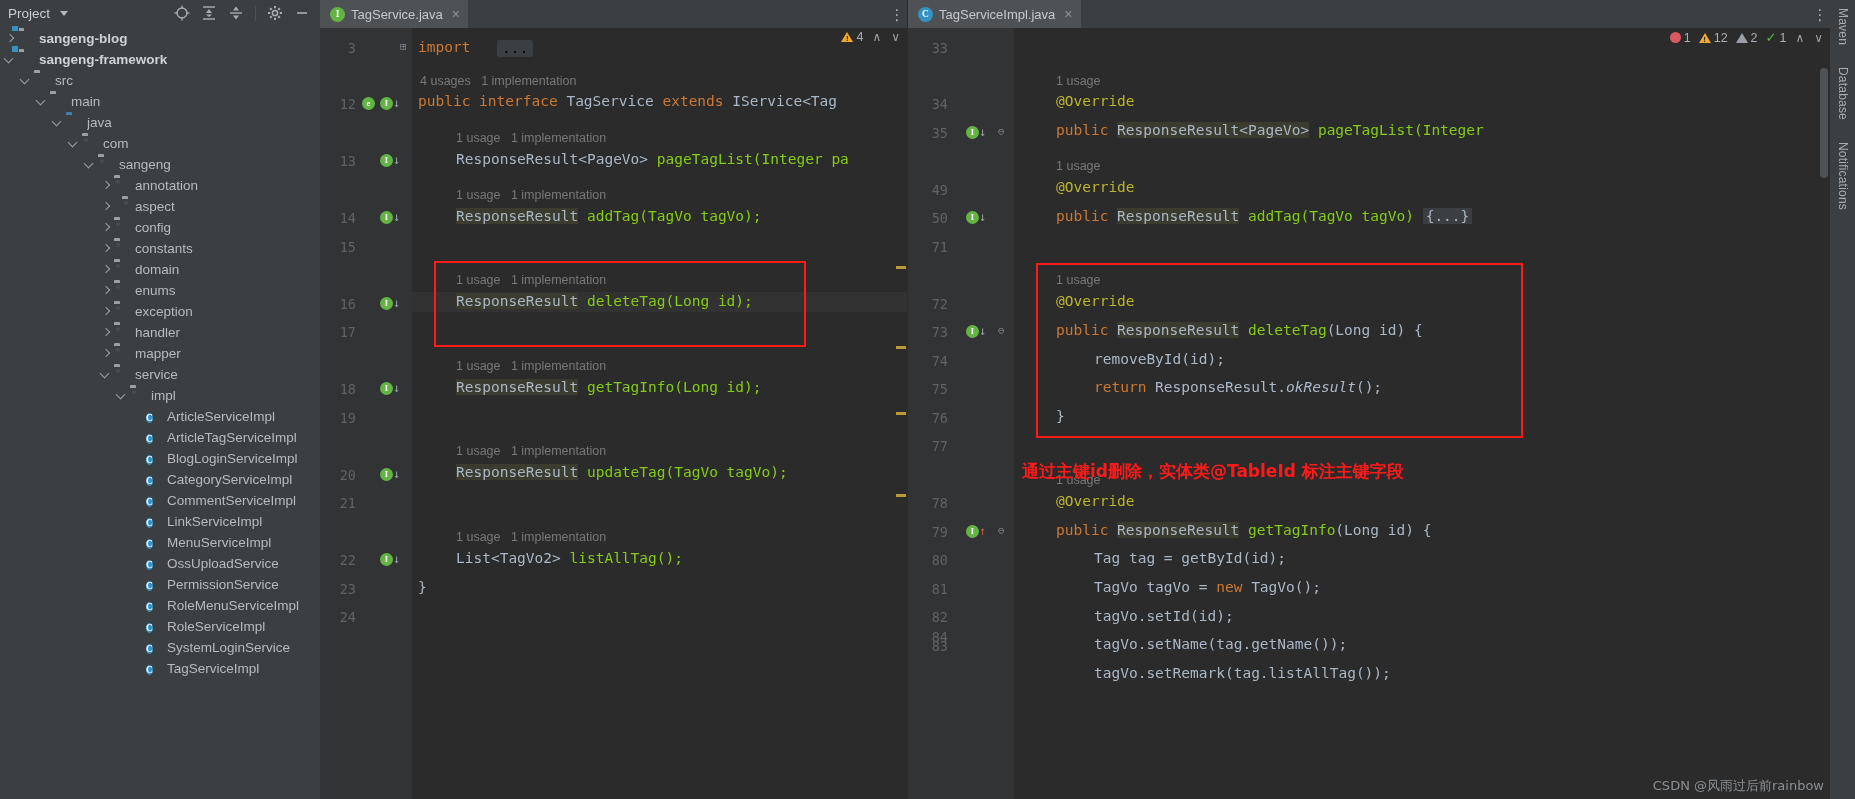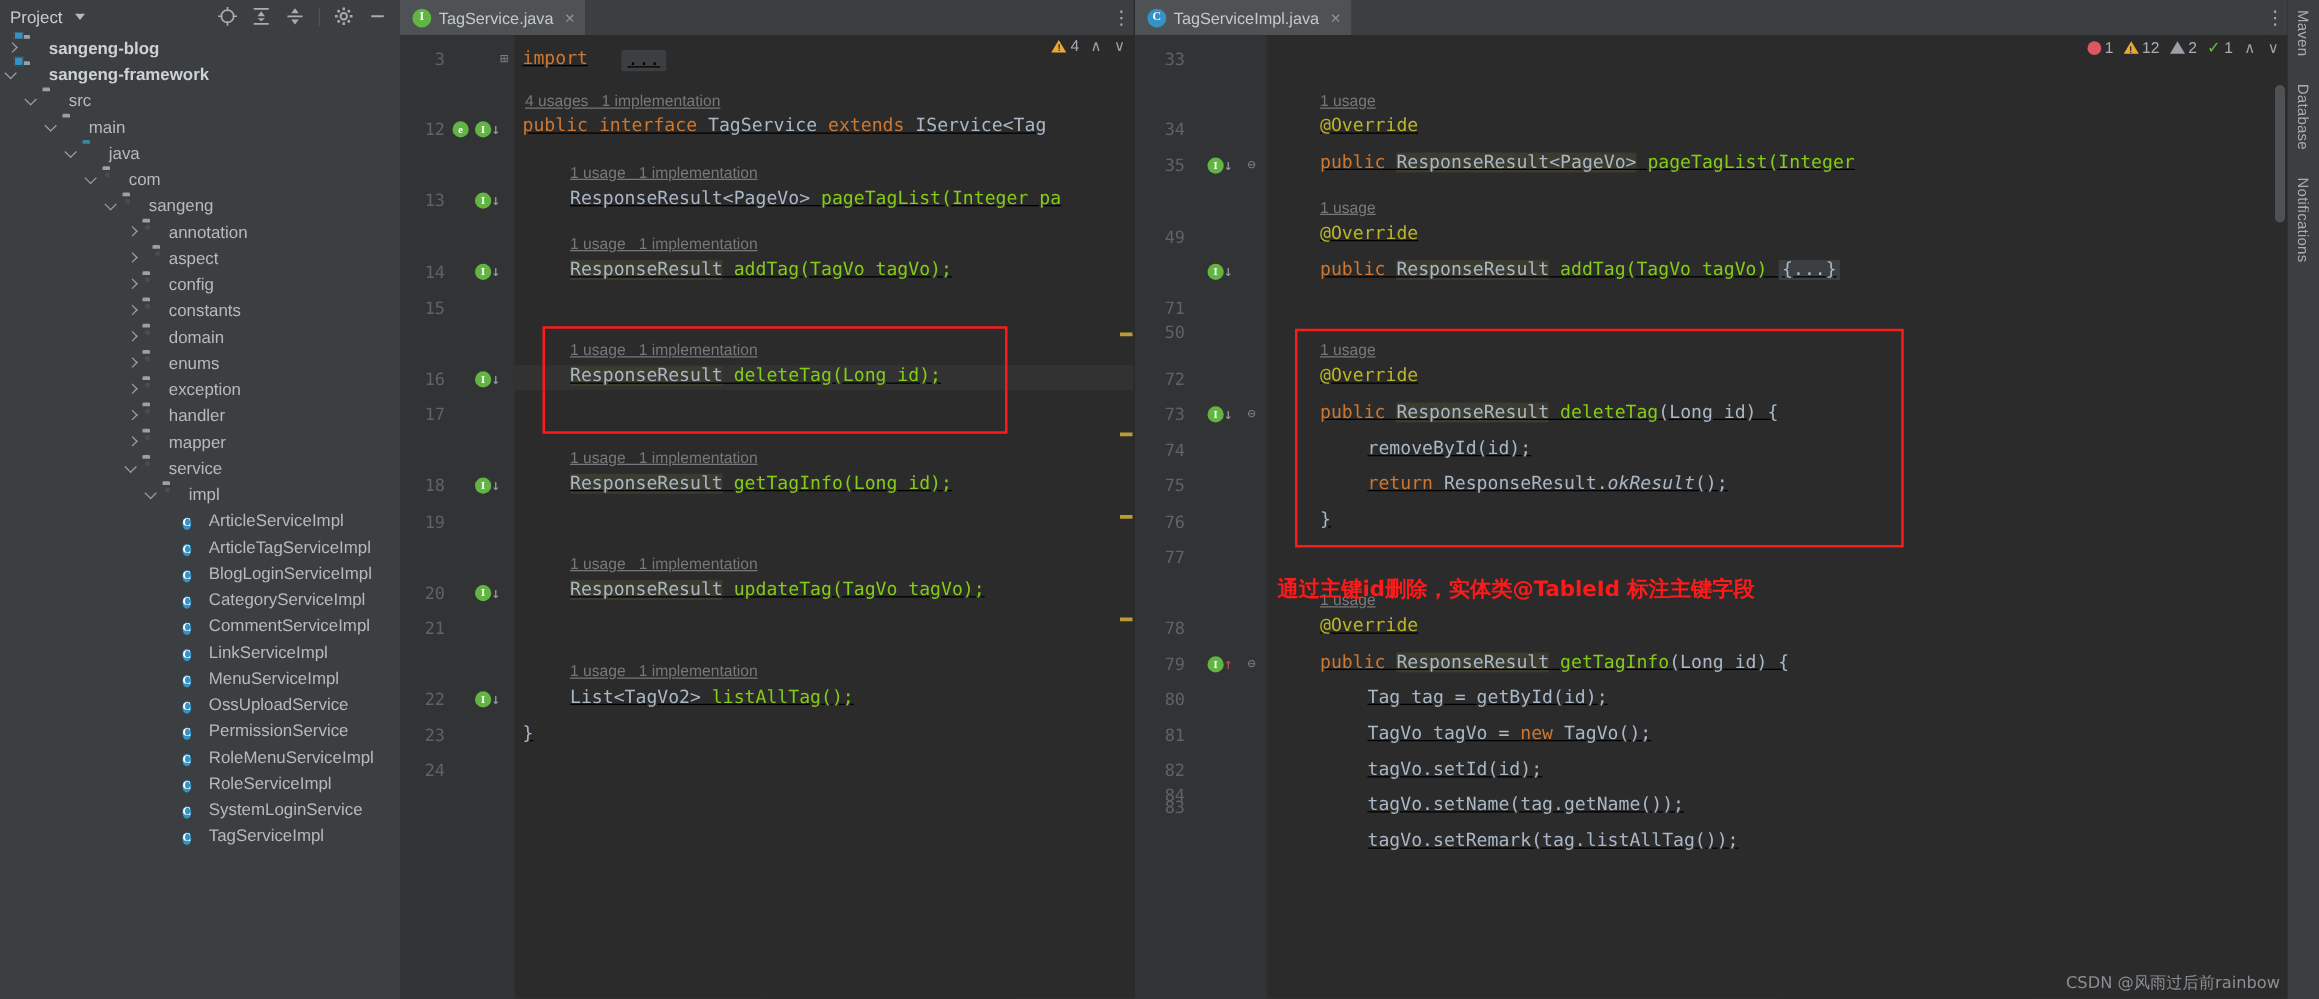--- a/index.html
+++ b/index.html
@@ -100,21 +100,21 @@
   .gutter-r { width: 106px; flex: 0 0 106px; background: #313335; position: relative; }
   .code { flex: 1; position: relative; background: #2b2b2b; }
 
   .lnum { position: absolute; right: 56px; font-size: 13.5px; color: #606366; font-family: "DejaVu Sans Mono", monospace; text-align: right; width: 30px; }
   .lnum-r { position: absolute; right: 66px; font-size: 13.5px; color: #606366; font-family: "DejaVu Sans Mono", monospace; text-align: right; width: 30px; }
   .impl-mark { width: 13px; height: 13px; border-radius: 50%; background: #62b543; color: #fff; font-size: 8.5px; font-weight: bold; text-align: center; line-height: 13px; font-family: "Liberation Serif", serif; position: absolute; }
   .impl-arrow { position: absolute; color: #9aa0a6; font-size: 12px; }
   .impl-arrow.up { color: #c75450; }
   .fold { position: absolute; color: #7b7f82; font-size: 11px; }
 
-  .cline { position: absolute; left: 0; font-size: 14.5px; line-height: 1; white-space: pre; font-family: "DejaVu Sans Mono", monospace; text-decoration: underline; }
+  .cline { position: absolute; left: 0; font-size: 14.5px; line-height: 1; white-space: pre; font-family: "DejaVu Sans Mono", monospace; }
   .hint { color: #787878; font-size: 12.5px; font-family: "Liberation Sans", sans-serif; }
   .kw { color: #cc7832; }
   .ret { color: #cc7832; }
   .type { color: #a9b7c6; }
   .fn { color: #84cc16; }
   .anno { color: #bbb529; }
   .plain { color: #a9b7c6; }
   .hl-ident { background: #3b3b2f; }
   .cur-line { position: absolute; left: 0; right: 0; height: 20px; background: #323232; }
 
@@ -487,21 +487,21 @@
       </div>
 
       <div class="codearea">
         <div class="gutter-r" id="gutter-right">
             <div class="lnum-r" style="top: 12px;">33</div>
             <div class="lnum-r" style="top: 68px;">34</div>
             <div class="lnum-r" style="top: 97px;">35</div>
             <div class="impl-mark" style="top: 98px; left: 58px;">I</div>
             <div class="impl-arrow" style="top: 97px; left: 71px;">↓</div>
             <div class="lnum-r" style="top: 154px;">49</div>
-            <div class="lnum-r" style="top: 182px; margin-top: 48px;">50</div>
+            <div class="lnum-r" style="top: 182px;">50</div>
             <div class="impl-mark" style="top: 183px; left: 58px;">I</div>
             <div class="impl-arrow" style="top: 182px; left: 71px;">↓</div>
             <div class="lnum-r" style="top: 211px;">71</div>
             <div class="lnum-r" style="top: 268px;">72</div>
             <div class="lnum-r" style="top: 296px;">73</div>
             <div class="impl-mark" style="top: 297px; left: 58px;">I</div>
             <div class="impl-arrow" style="top: 296px; left: 71px;">↓</div>
             <div class="lnum-r" style="top: 325px;">74</div>
             <div class="lnum-r" style="top: 353px;">75</div>
             <div class="lnum-r" style="top: 382px;">76</div>

